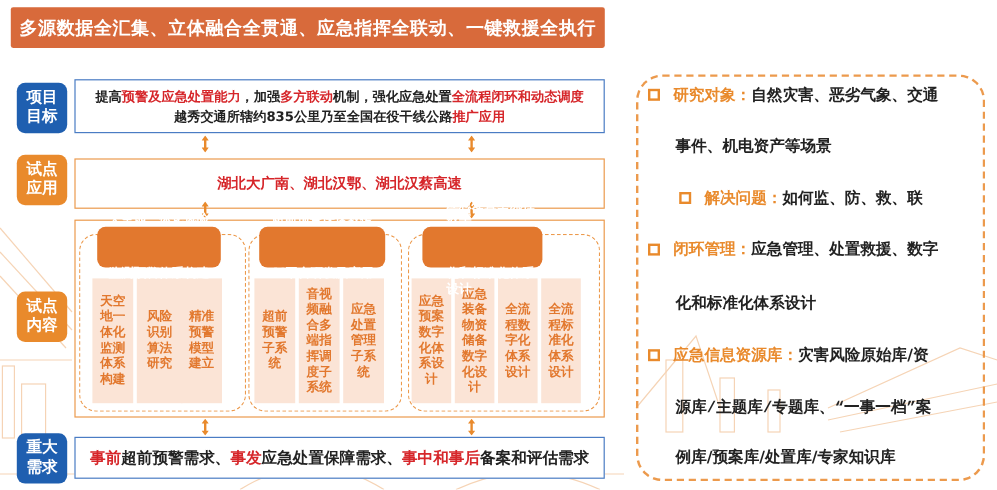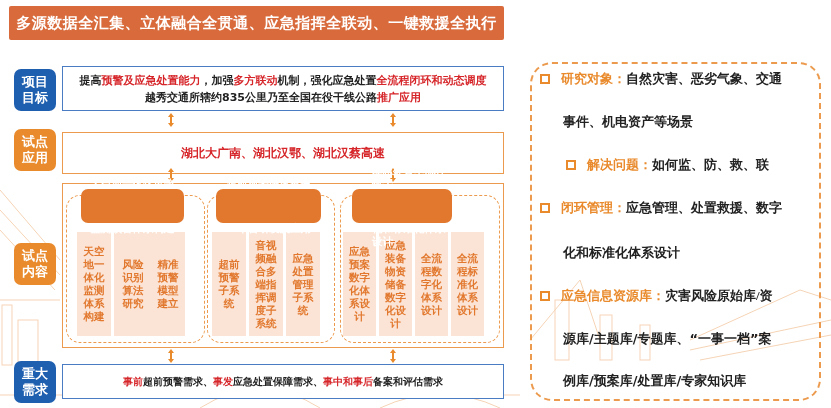--- a/index.html
+++ b/index.html
@@ -243,21 +243,21 @@
     <svg width="6" height="14" viewBox="0 0 6 14">
       <path d="M3 0 L6 4 L4 4 L4 10 L6 10 L3 14 L0 10 L2 10 L2 4 L0 4 Z" fill="#e98a2c"></path>
     </svg>
   </div>
 
 <div class="side-tag blue" style="top:361px;">
   <span>重大</span>
   <span>需求</span>
 </div>
 <div class="box blue-border" style="top:364px; height:35px;">
-  <div style="font-size:10px;">
+  <div style="font-size:13px;">
     <span class="red">事前</span><span>超前预警需求、</span><span class="red">事发</span><span>应急处置保障需求、</span><span class="red">事中和事后</span><span>备案和评估需求</span>
   </div>
 </div>
 
 <div class="right-panel"></div>
 
 <div class="rp-line" style="top:70px;">
   <span class="bullet"></span>
   <span class="key">研究对象：</span>
   <span>自然灾害、恶劣气象、交通</span>
@@ -274,23 +274,23 @@
 
 <div class="rp-line" style="top:187px;margin-top:12px;">
   <span class="bullet"></span>
   <span class="key">闭环管理：</span>
   <span>应急管理、处置救援、数字</span>
 </div>
 <div class="rp-line" style="top:244px; left:563px;">
   <span>化和标准化体系设计</span>
 </div>
 
-<div class="rp-line" style="top:287px;font-family:Liberation Serif, serif;">
+<div class="rp-line" style="top:287px;">
   <span class="bullet"></span>
   <span class="key">应急信息资源库：</span>
   <span>灾害风险原始库/资</span>
 </div>
-<div class="rp-line" style="top:330px; left:563px;">
+<div class="rp-line" style="top:330px; left:563px;font-family:Liberation Mono, monospace;">
   <span>源库/主题库/专题库、“一事一档”案</span>
 </div>
 <div class="rp-line" style="top:372px; left:563px;">
   <span>例库/预案库/处置库/专家知识库</span>
 </div>
 
 </body></html>

